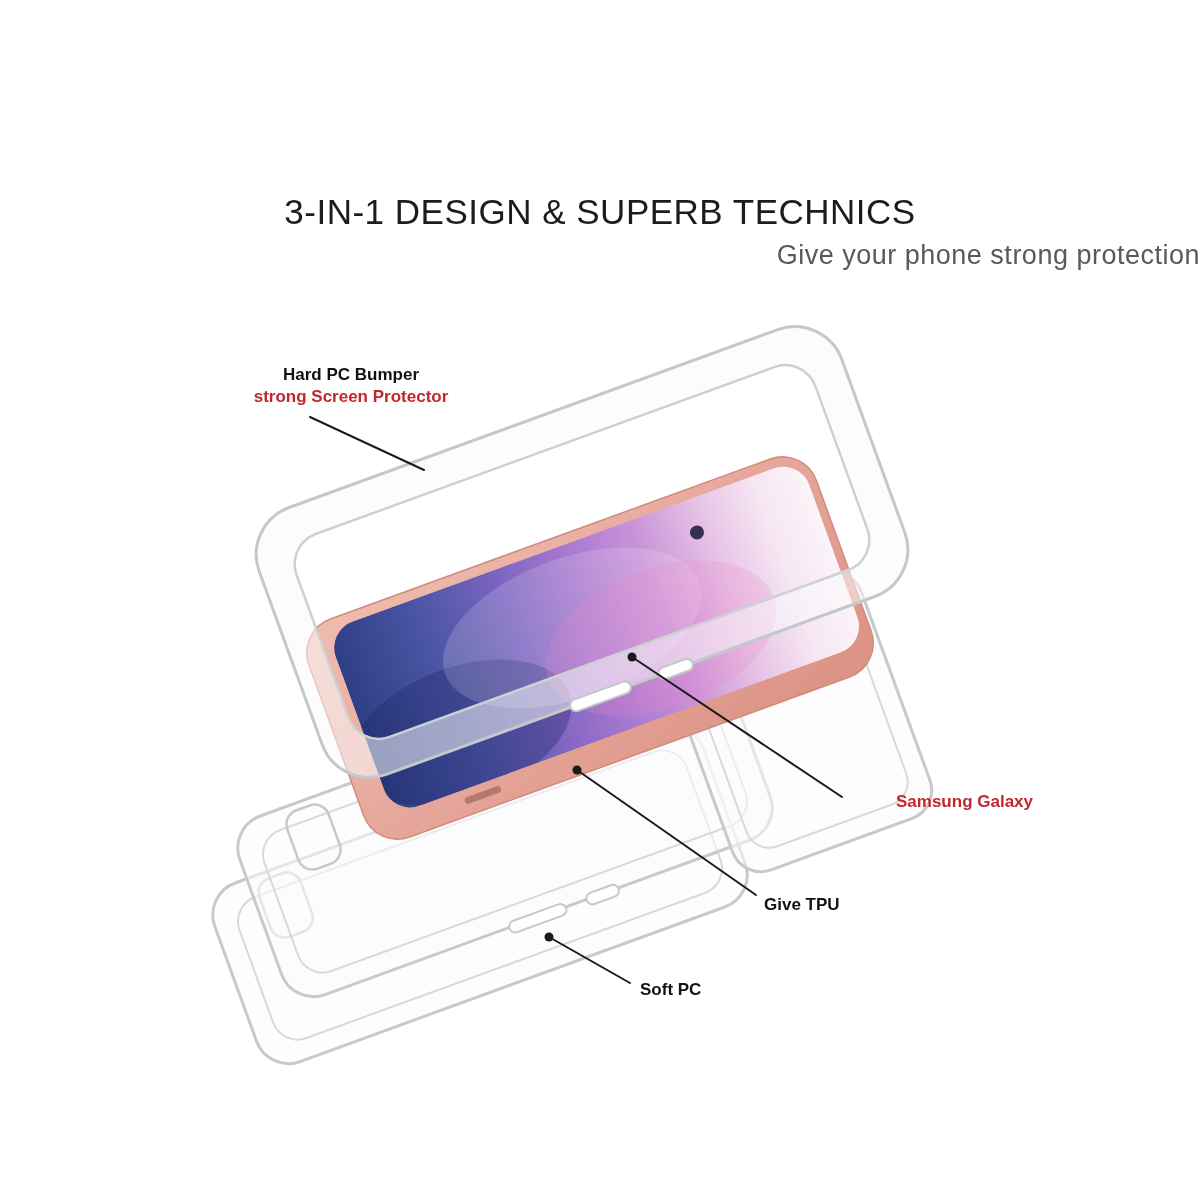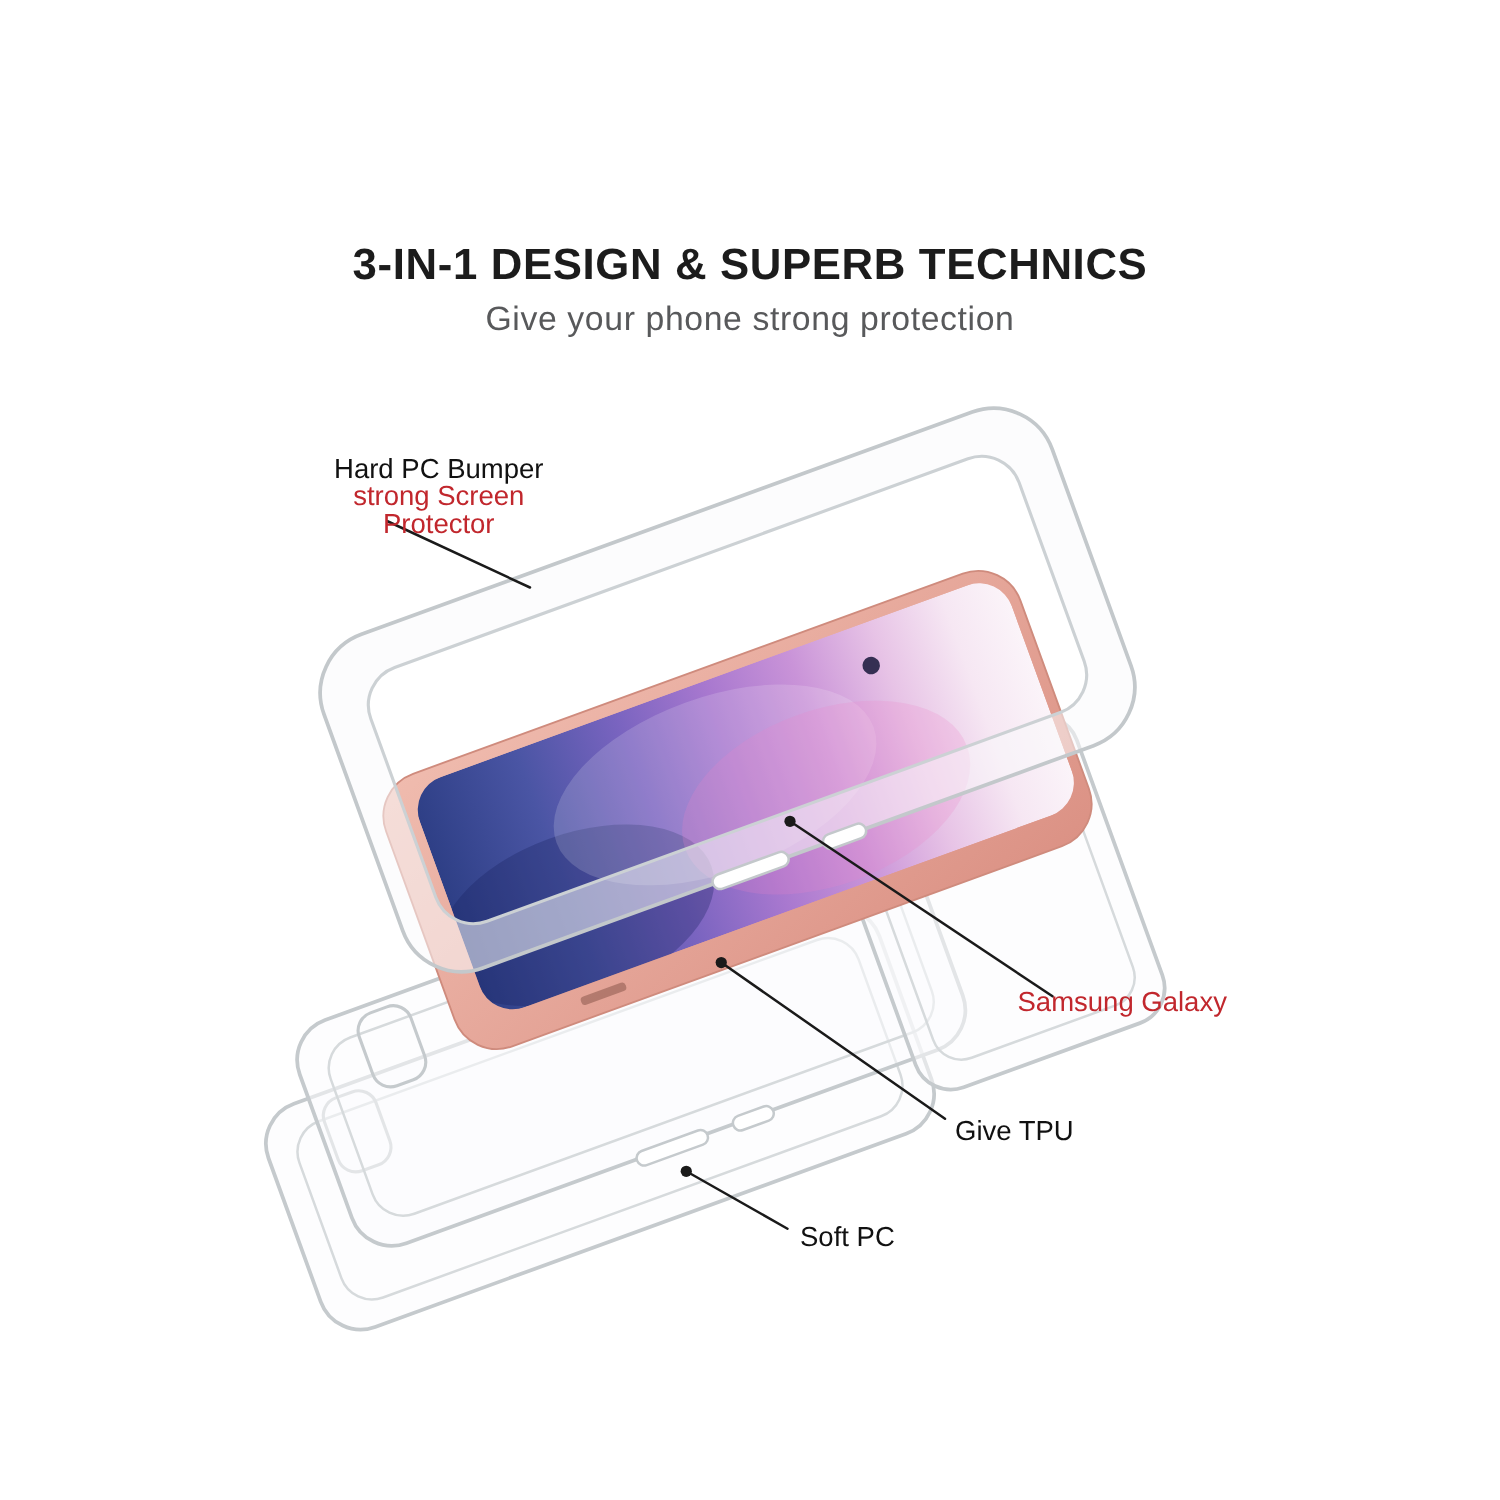--- a/index.html
+++ b/index.html
@@ -1,25 +1,25 @@
 <!DOCTYPE html>
 <html><head>
 <meta charset="utf-8">
 <style>
   html,body{margin:0;padding:0;background:#ffffff;}
   .canvas{position:relative;width:1200px;height:1200px;background:#ffffff;overflow:hidden;
           font-family:"Liberation Sans",sans-serif;}
   .header{position:absolute;top:192px;left:0;width:1200px;text-align:center;}
-  .header h1{margin:0;font-size:35px;font-weight:bold;color:#1c1c1c;letter-spacing:0.5px;}
-  .header p{margin:8px 0 0 0;font-size:27px;color:#58595b;letter-spacing:0.5px;}
+  .header h1{margin:0;font-size:35px;font-weight:normal;color:#1c1c1c;letter-spacing:0.5px;}
+  .header p{margin:8px 0 0 0;font-size:27px;color:#58595b;letter-spacing:0.5px;text-align:right;}
   svg.diagram{position:absolute;top:0;left:0;}
-  .callout{position:absolute;font-size:22px;font-weight:normal;color:#111111;line-height:22px;}
+  .callout{position:absolute;font-size:17px;font-weight:bold;color:#111111;line-height:22px;}
   .callout .red, .callout.red{color:#c1272d;}
   .callout-bumper{left:238px;top:364px;width:226px;text-align:center;}
-  .callout-samsung{left:814px;top:791px;}
+  .callout-samsung{left:896px;top:791px;}
   .callout-tpu{left:764px;top:894px;}
   .callout-pc{left:640px;top:979px;}
 </style>
 </head>
 <body>
 
 <div class="canvas">
 
   <div class="header">
     <h1>3-IN-1 DESIGN &amp; SUPERB TECHNICS</h1>

